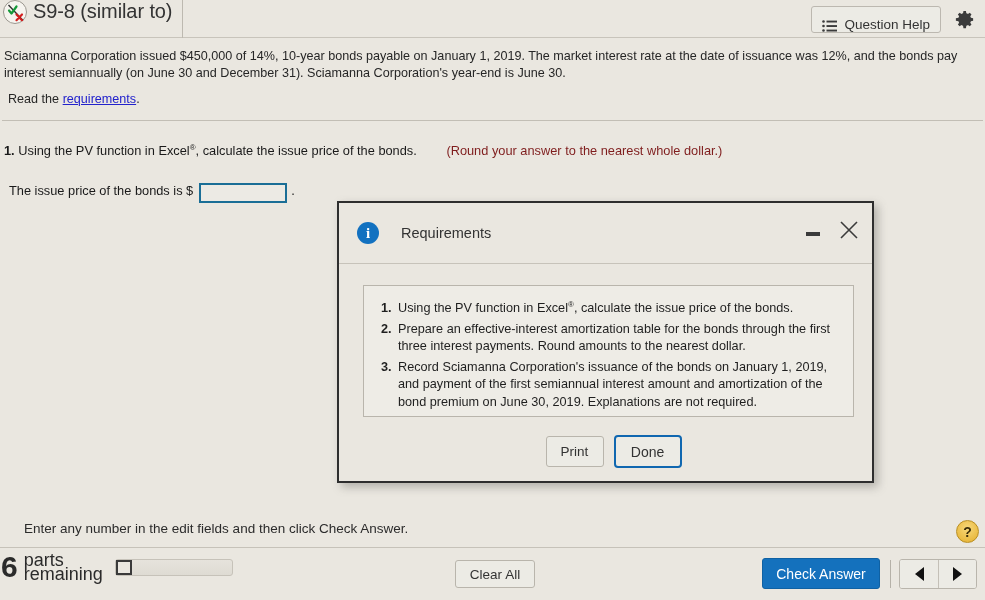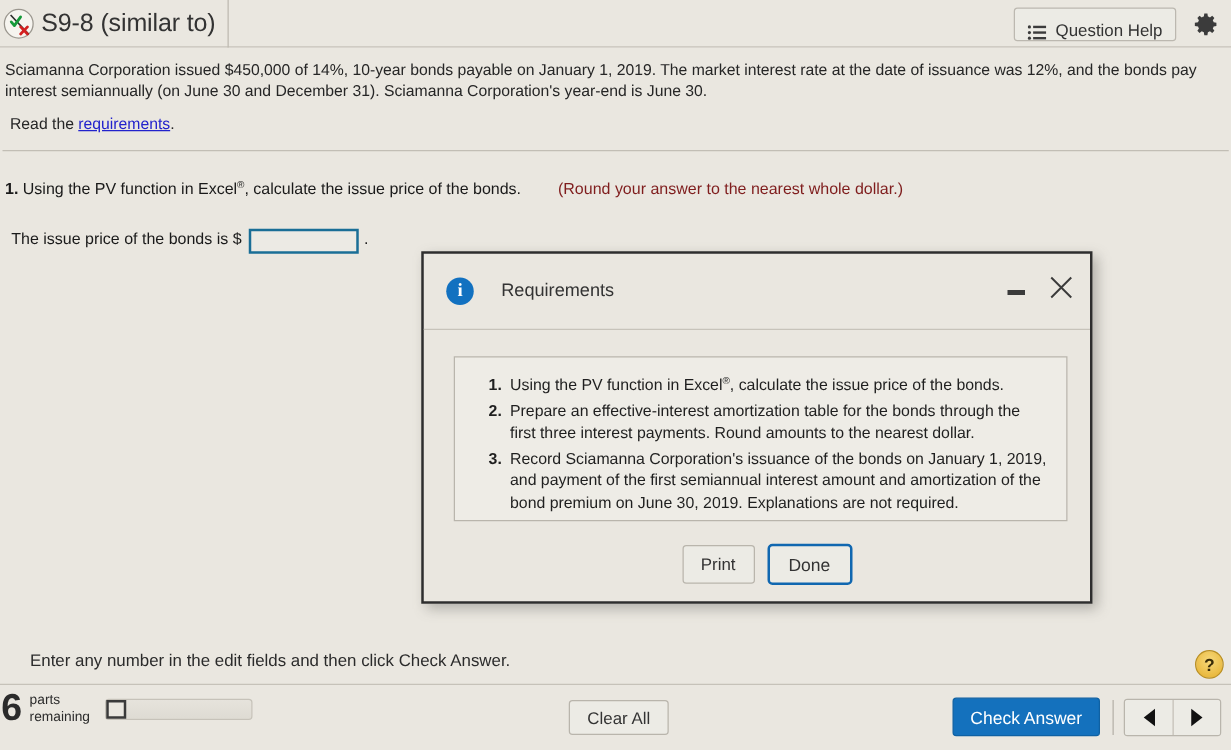--- a/index.html
+++ b/index.html
@@ -18,21 +18,21 @@
   }
 
   
   .header {
     position: absolute; left: 0; top: 0; width: 985px; height: 38px;
     background: #eae7e0;
     border-bottom: 1px solid #c8c4bb;
   }
   .hdr-left {
     position: absolute; left: 0; top: 0; height: 38px;
-    display: flex; align-items: center;
+    display: flex; 
     padding-left: 3px;
     border-right: 1px solid #bdb9b0;
     padding-right: 10px;
   }
   .cx-icon {
     width: 24px; height: 24px; border-radius: 50%;
     border: 1px solid #9b978f; background: #f6f4ef;
     position: relative; flex: 0 0 auto; margin-right: 6px;
   }
   .cx-icon .slash {
@@ -143,21 +143,21 @@
     content: ""; position: absolute; left: 2px; top: 11px;
     width: 14px; height: 4px; background: #3b3b3b;
   }
   .close-btn { width: 22px; height: 22px; cursor: pointer; position: relative; }
 
   .dlg-body {
     position: absolute; left: 24px; top: 82px;
     width: 491px; height: 132px;
     background: #eeece6;
     border: 1px solid #b9b5ac;
-    padding: 10px 13px 8px 19px;
+    padding: 10px 13px 8px 9px;
   }
   ol.reqs {
     margin: 0; padding: 0 0 0 22px;
     font-size: 12.7px; line-height: 17.5px; color: #1f1f1f;
   }
   ol.reqs li { margin-bottom: 3px; padding-left: 3px; }
   ol.reqs li::marker { font-weight: bold; }
   ol.reqs sup { font-size: 8px; vertical-align: super; }
 
   .dlg-footer {
@@ -200,21 +200,21 @@
   }
   .parts-wrap {
     position: absolute; left: 0; top: 4px;
     display: flex; align-items: center;
   }
   .parts-num {
     font-size: 30px; font-weight: bold; color: #2b2b2b;
     line-height: 30px; margin-right: 6px; margin-left: 1px;
   }
   .parts-lbl {
-    font-size: 11px; line-height: 14px; color: #2b2b2b;
+    font-size: 18px; line-height: 14px; color: #2b2b2b;
   }
   .progress {
     width: 118px; height: 17px;
     background: linear-gradient(#e6e3dc, #dedbd3);
     border: 1px solid #c6c2b9; border-radius: 3px;
     margin-left: 12px; position: relative;
   }
   .progress .seg {
     position: absolute; left: 0; top: 0; width: 16px; height: 15px;
     border: 2px solid #3a3a3a; background: #eae7e0;

